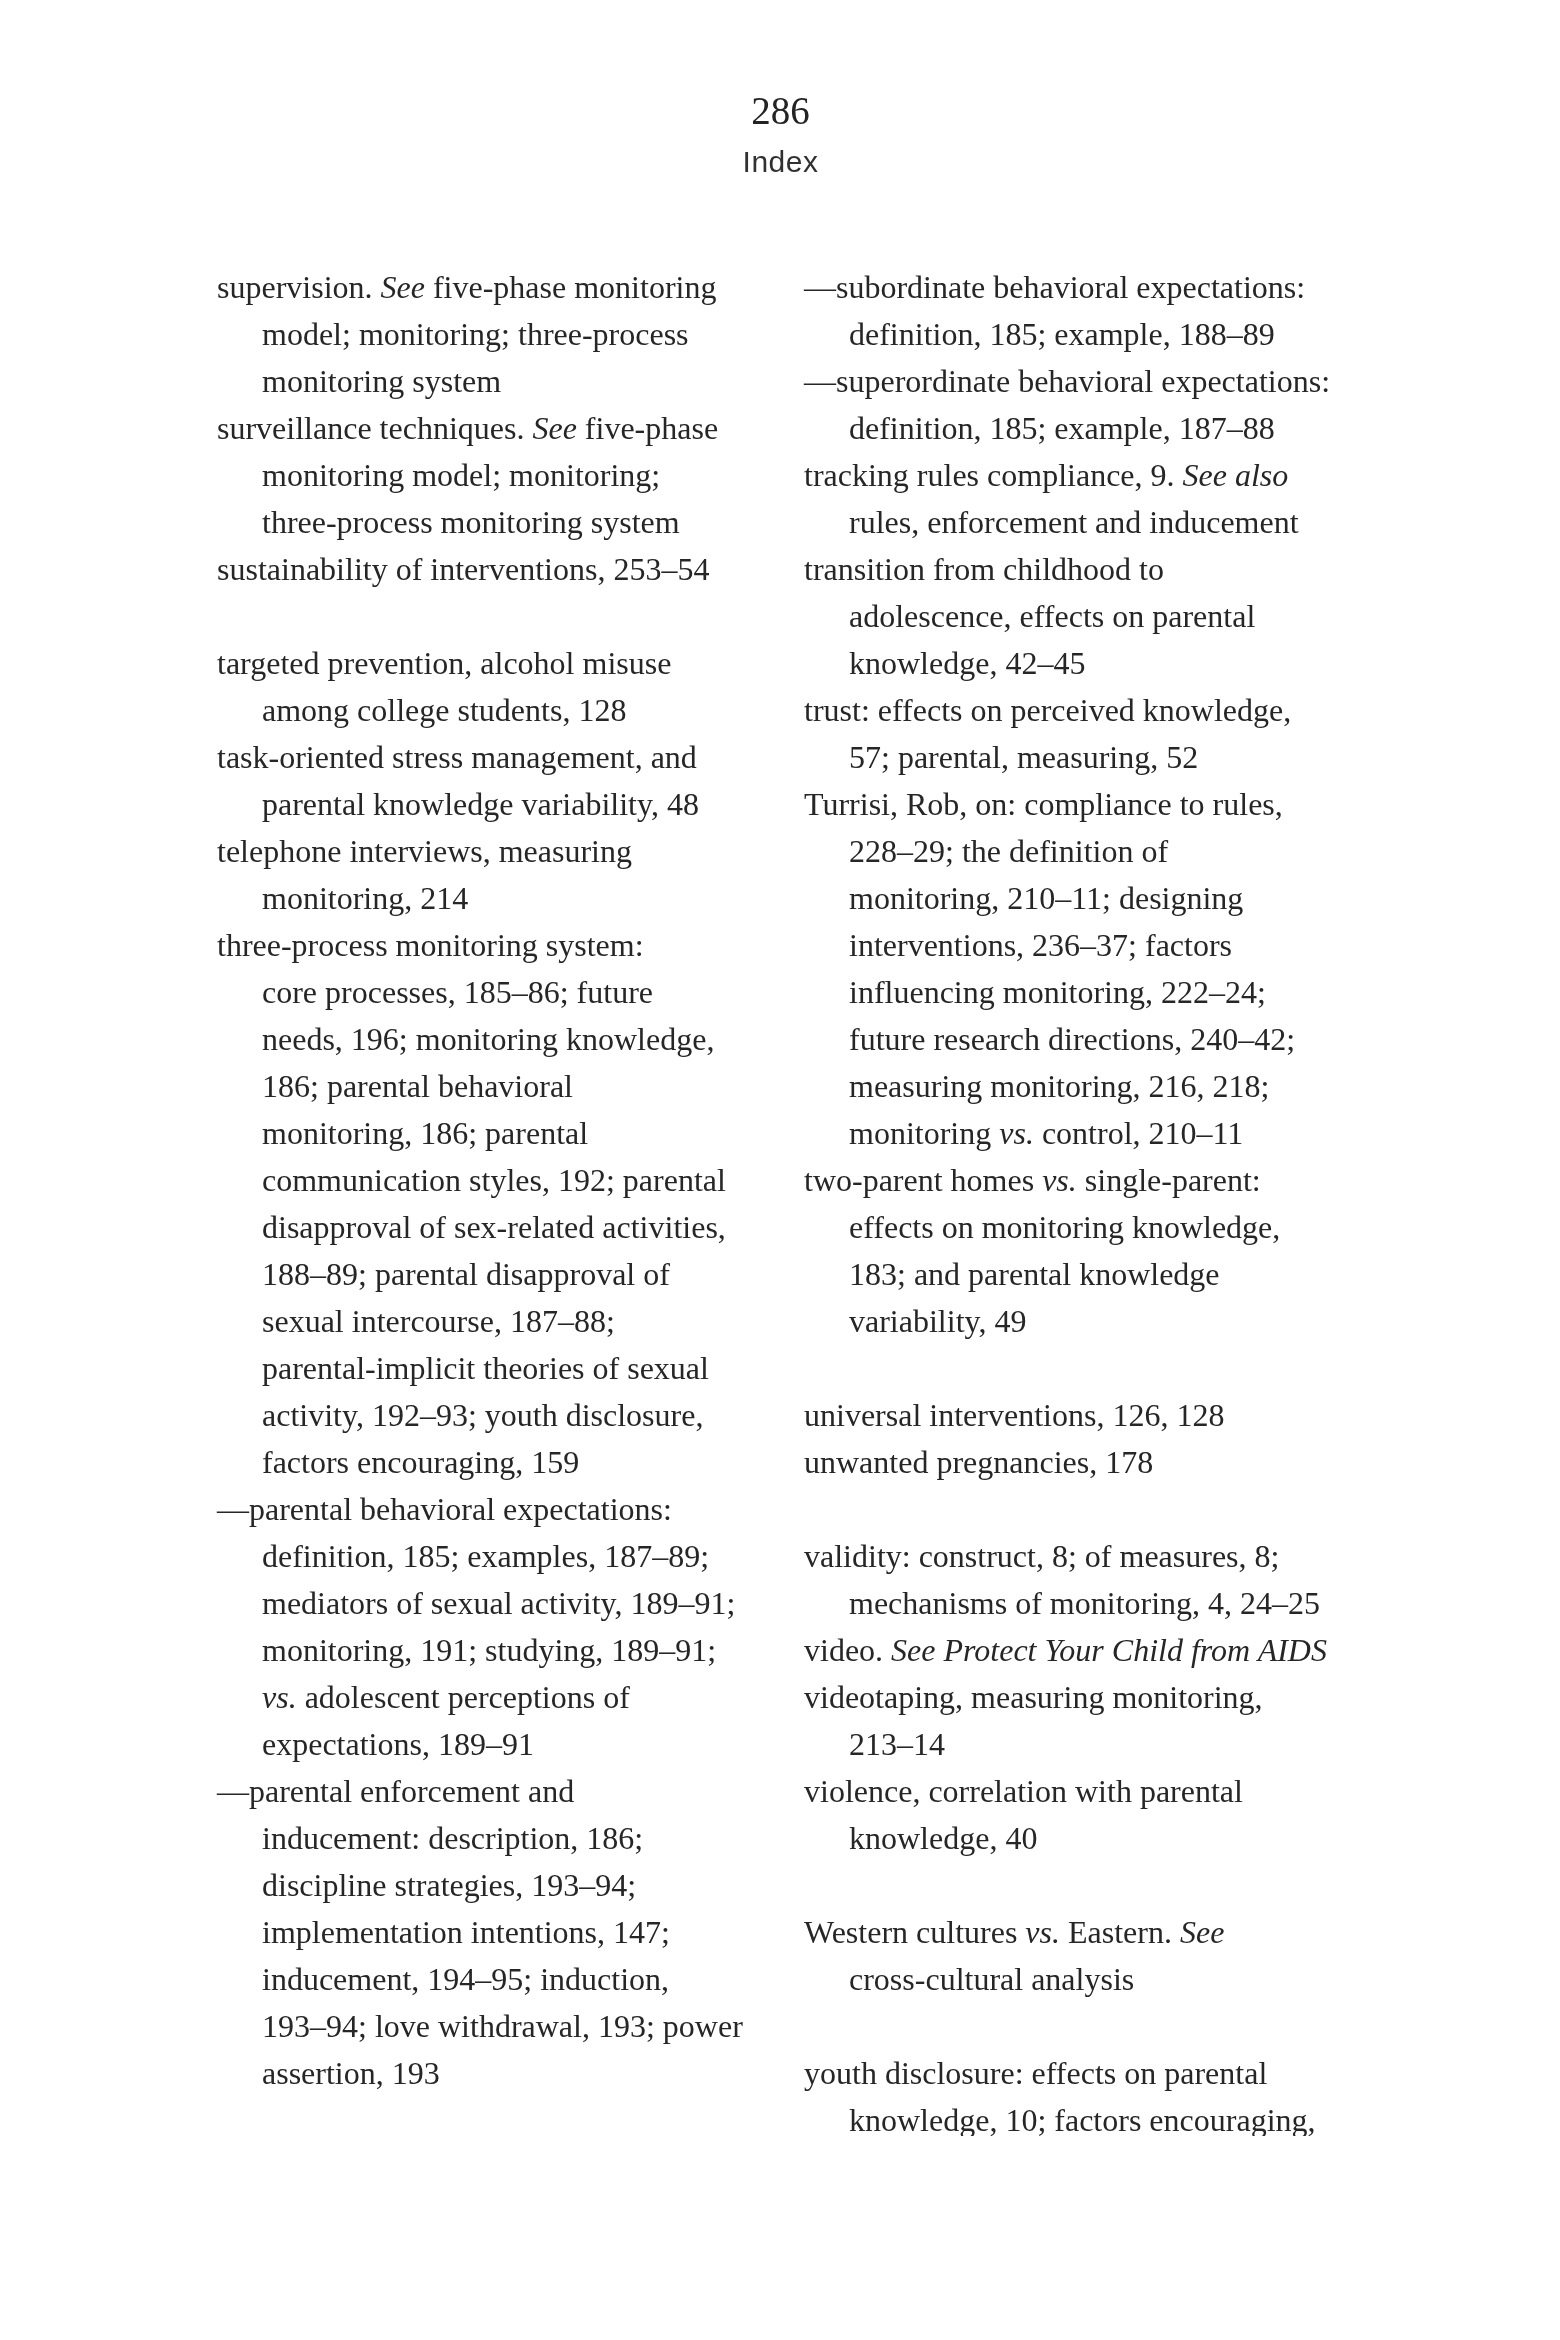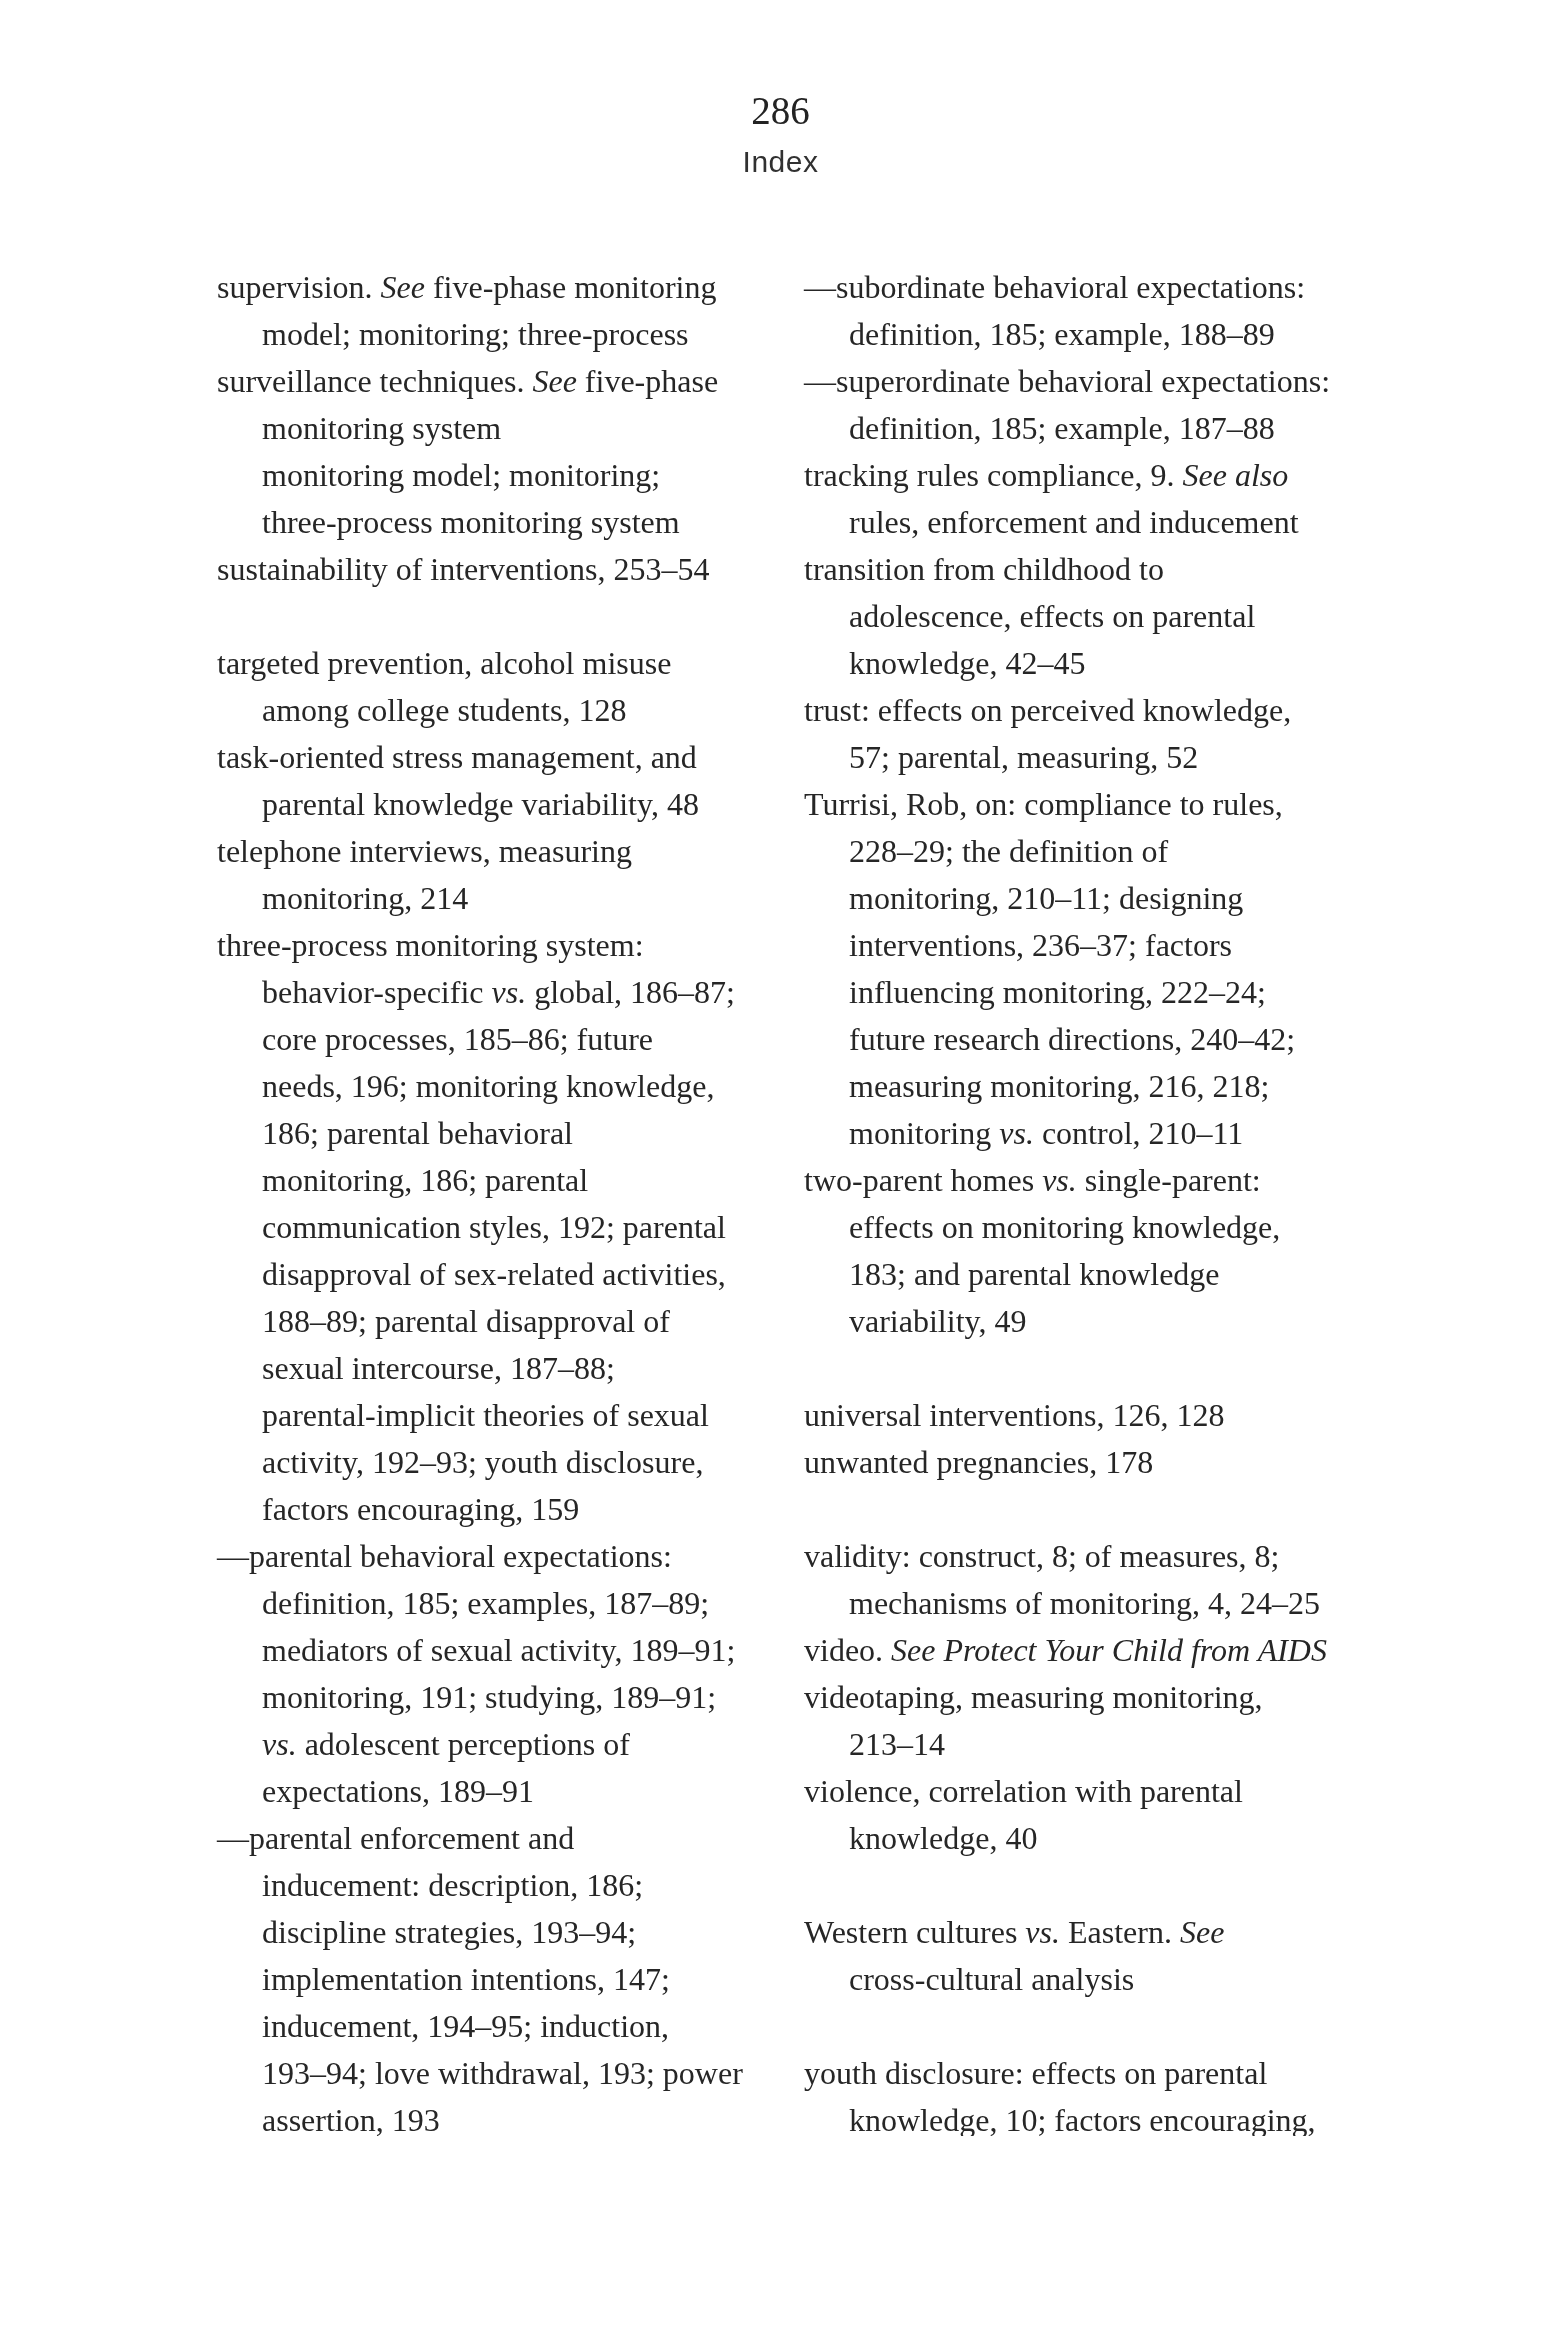--- a/index.html
+++ b/index.html
@@ -57,34 +57,33 @@
 </head>
 <body>
 
 <div class="page">
   <div class="page-number">286</div>
   <div class="running-head">Index</div>
 
   <div class="col col-left">
       <div class="line"><span>supervision. </span><i>See</i><span> five-phase monitoring</span></div>
       <div class="line cont"><span>model; monitoring; three-process</span></div>
+      <div class="line cont"><span>monitoring system</span></div>
       <div class="line"><span>surveillance techniques. </span><i>See</i><span> five-phase</span></div>
-      <div class="line cont"><span>monitoring system</span></div>
       <div class="line cont"><span>monitoring model; monitoring;</span></div>
       <div class="line cont"><span>three-process monitoring system</span></div>
       <div class="line"><span>sustainability of interventions, 253–54</span></div>
       <div class="gap"></div>
       <div class="line"><span>targeted prevention, alcohol misuse</span></div>
       <div class="line cont"><span>among college students, 128</span></div>
       <div class="line"><span>task-oriented stress management, and</span></div>
       <div class="line cont"><span>parental knowledge variability, 48</span></div>
       <div class="line"><span>telephone interviews, measuring</span></div>
       <div class="line cont"><span>monitoring, 214</span></div>
       <div class="line"><span>three-process monitoring system:</span></div>
-      <div class="line cont"><span>behavior-specific </span><i>vs.</i><span> global, 186–87;</span></div>
       <div class="line cont"><span>core processes, 185–86; future</span></div>
       <div class="line cont"><span>needs, 196; monitoring knowledge,</span></div>
       <div class="line cont"><span>186; parental behavioral</span></div>
       <div class="line cont"><span>monitoring, 186; parental</span></div>
       <div class="line cont"><span>communication styles, 192; parental</span></div>
       <div class="line cont"><span>disapproval of sex-related activities,</span></div>
       <div class="line cont"><span>188–89; parental disapproval of</span></div>
       <div class="line cont"><span>sexual intercourse, 187–88;</span></div>
       <div class="line cont"><span>parental-implicit theories of sexual</span></div>
       <div class="line cont"><span>activity, 192–93; youth disclosure,</span></div>

